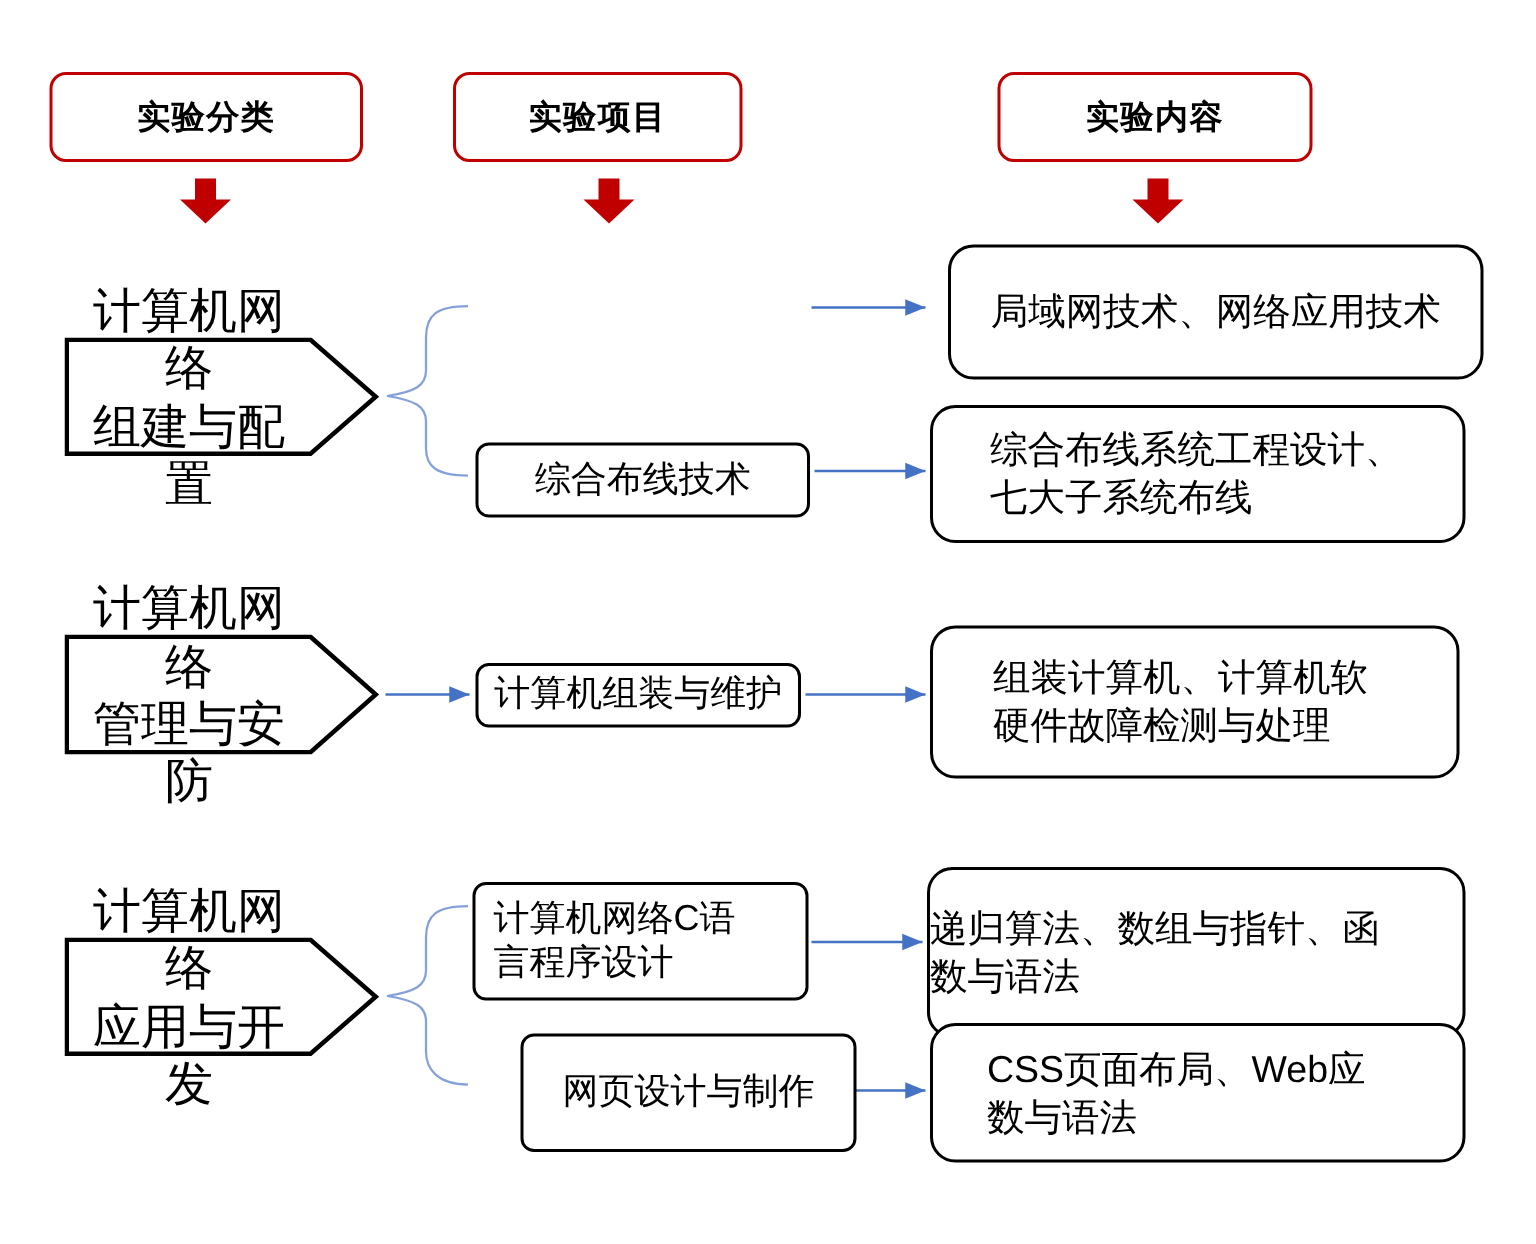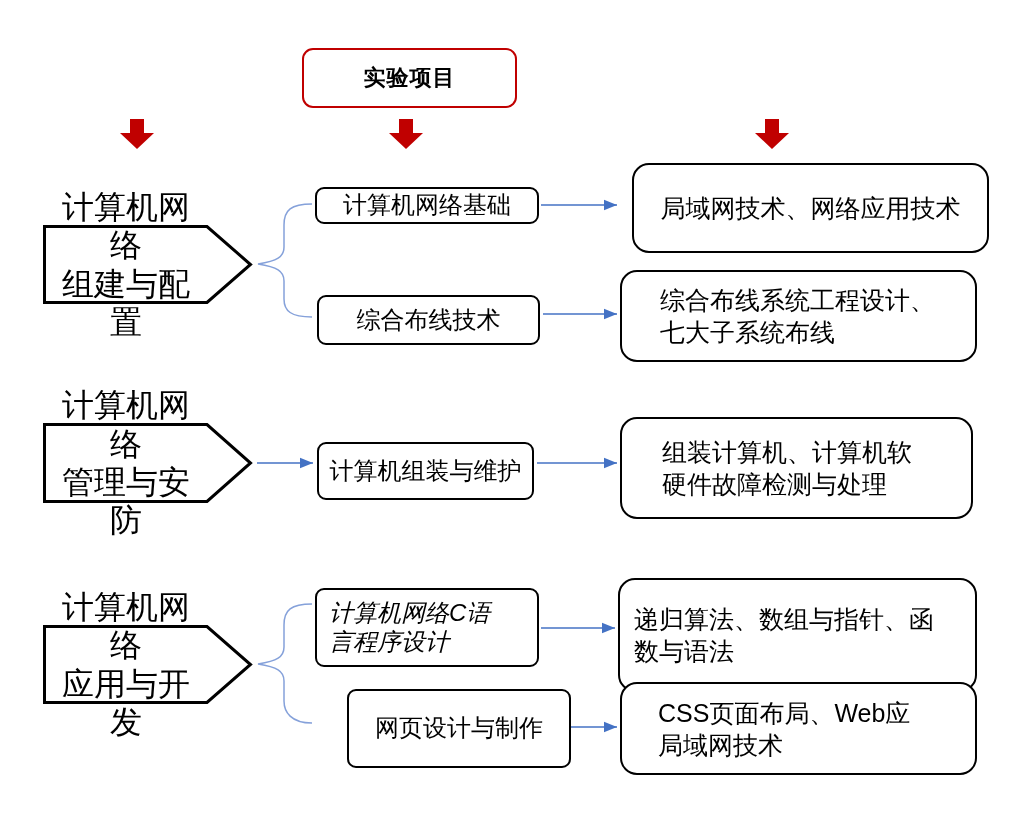--- a/index.html
+++ b/index.html
@@ -12,54 +12,54 @@
   .brace{fill:none;stroke:#85a1da;stroke-width:1.5;}
   .conn{fill:none;stroke:#4472c4;stroke-width:1.7;}
   .redarrow{fill:#c00000;}
 
   .hdr{
     position:absolute;border:2.5px solid #c00000;border-radius:11px;background:#fff;
     display:flex;align-items:center;justify-content:center;
     font-weight:bold;font-size:22px;letter-spacing:1px;
   }
   #h1{left:33px;top:48px;width:209px;height:60px;}
-  #h2{left:302px;top:48px;width:215px;height:60px;}
+  #h2{left:302px;top:48px;width:193px;height:60px;}
   #h3{left:665px;top:48px;width:210px;height:60px;}
 
   .pent{position:absolute;}
   .pent svg{position:absolute;left:0;top:0;width:100%;height:100%;}
   .pent .lbl{
     position:absolute;left:6px;top:0;right:50px;bottom:0;
     display:flex;align-items:center;justify-content:center;text-align:center;
     font-size:32px;line-height:1.2;white-space:pre-line;
   }
   #p1{left:43px;top:225px;width:210px;height:79px;}
   #p2{left:43px;top:423px;width:210px;height:80px;}
   #p3{left:43px;top:625px;width:210px;height:79px;}
 
   .mbox{
     position:absolute;border:2.5px solid #000;border-radius:9px;background:#fff;
     display:flex;align-items:center;justify-content:center;
     font-size:24px;line-height:1.2;white-space:pre-line;
   }
   #m1{left:315px;top:187px;width:224px;height:37px;}
   #m2{left:317px;top:295px;width:223px;height:50px;}
-  #m3{left:317px;top:442px;width:217px;height:58px;}
-  #m4{left:315px;top:588px;width:224px;height:79px;justify-content:flex-start;padding-left:12px;text-align:left;font-style:italic;}
+  #m3{left:317px;top:442px;width:217px;height:43px;}
+  #m4{left:315px;top:588px;width:224px;height:79px;justify-content:flex-start;padding-left:12px;text-align:left;}
   #m5{left:315px;top:689px;width:224px;height:79px;margin-left:32px;}
 
   .rbox{
     position:absolute;border:2.5px solid #000;border-radius:17px;background:#fff;
     display:flex;align-items:center;
     font-size:25px;line-height:1.28;white-space:pre-line;text-align:left;
   }
   #r1{left:632px;top:163px;width:357px;height:90px;justify-content:center;text-align:center;}
   #r2{left:620px;top:270px;width:357px;height:92px;padding-left:38px;}
   #r3{left:620px;top:417px;width:353px;height:102px;padding-left:40px;}
-  #r4{left:618px;top:578px;width:359px;height:114px;padding-left:14px;}
+  #r4{left:618px;top:578px;width:359px;height:114px;padding-left:0;}
   #r5{left:620px;top:682px;width:357px;height:93px;padding-left:36px;}
 </style>
 </head>
 <body>
 
 <div class="canvas">
 
   <svg class="overlay" viewBox="0 0 1024 829" xmlns="http://www.w3.org/2000/svg">
     <defs>
       <marker id="ah" markerUnits="userSpaceOnUse" markerWidth="15" markerHeight="13" refX="13.5" refY="6" orient="auto">
@@ -76,21 +76,23 @@
     <path class="brace" d="M312,604 C291,604 284,610 284,625 L284,647 C284,657 277,661 258,664 C277,667 284,671 284,681 L284,701 C284,712 291,723 312,723"></path>
 
     <path class="conn" marker-end="url(#ah)" d="M541,205 L617,205"></path>
     <path class="conn" marker-end="url(#ah)" d="M543,314 L617,314"></path>
     <path class="conn" marker-end="url(#ah)" d="M257,463 L313,463"></path>
     <path class="conn" marker-end="url(#ah)" d="M537,463 L617,463"></path>
     <path class="conn" marker-end="url(#ah)" d="M541,628 L615,628"></path>
     <path class="conn" marker-end="url(#ah)" d="M541,727 L617,727"></path>
   </svg>
 
+  <div class="hdr" id="h1">实验分类</div>
   <div class="hdr" id="h2">实验项目</div>
+  <div class="hdr" id="h3">实验内容</div>
 
   <div class="pent" id="p1">
     <svg viewBox="0 0 210 79" preserveAspectRatio="none">
       <polygon points="1.5,1.5 164,1.5 207.5,39.5 164,77.5 1.5,77.5" fill="#ffffff" stroke="#000000" stroke-width="3"></polygon>
     </svg>
     <div class="lbl">计算机网络
 组建与配置</div>
   </div>
   <div class="pent" id="p2">
     <svg viewBox="0 0 210 79" preserveAspectRatio="none">
@@ -100,30 +102,29 @@
 管理与安防</div>
   </div>
   <div class="pent" id="p3">
     <svg viewBox="0 0 210 79" preserveAspectRatio="none">
       <polygon points="1.5,1.5 164,1.5 207.5,39.5 164,77.5 1.5,77.5" fill="#ffffff" stroke="#000000" stroke-width="3"></polygon>
     </svg>
     <div class="lbl">计算机网络
 应用与开发</div>
   </div>
 
-  <div class="mbox" id="m1">计算机网络基础</div>
   <div class="mbox" id="m2">综合布线技术</div>
   <div class="mbox" id="m3">计算机组装与维护</div>
   <div class="mbox" id="m4">计算机网络C语
 言程序设计</div>
   <div class="mbox" id="m5">网页设计与制作</div>
 
   <div class="rbox" id="r1">局域网技术、网络应用技术</div>
   <div class="rbox" id="r2">综合布线系统工程设计、
 七大子系统布线</div>
   <div class="rbox" id="r3">组装计算机、计算机软
 硬件故障检测与处理</div>
   <div class="rbox" id="r4">递归算法、数组与指针、函
 数与语法</div>
   <div class="rbox" id="r5">CSS页面布局、Web应
-局域网技术</div>
+数与语法</div>
 
 </div>
 
 </body></html>

